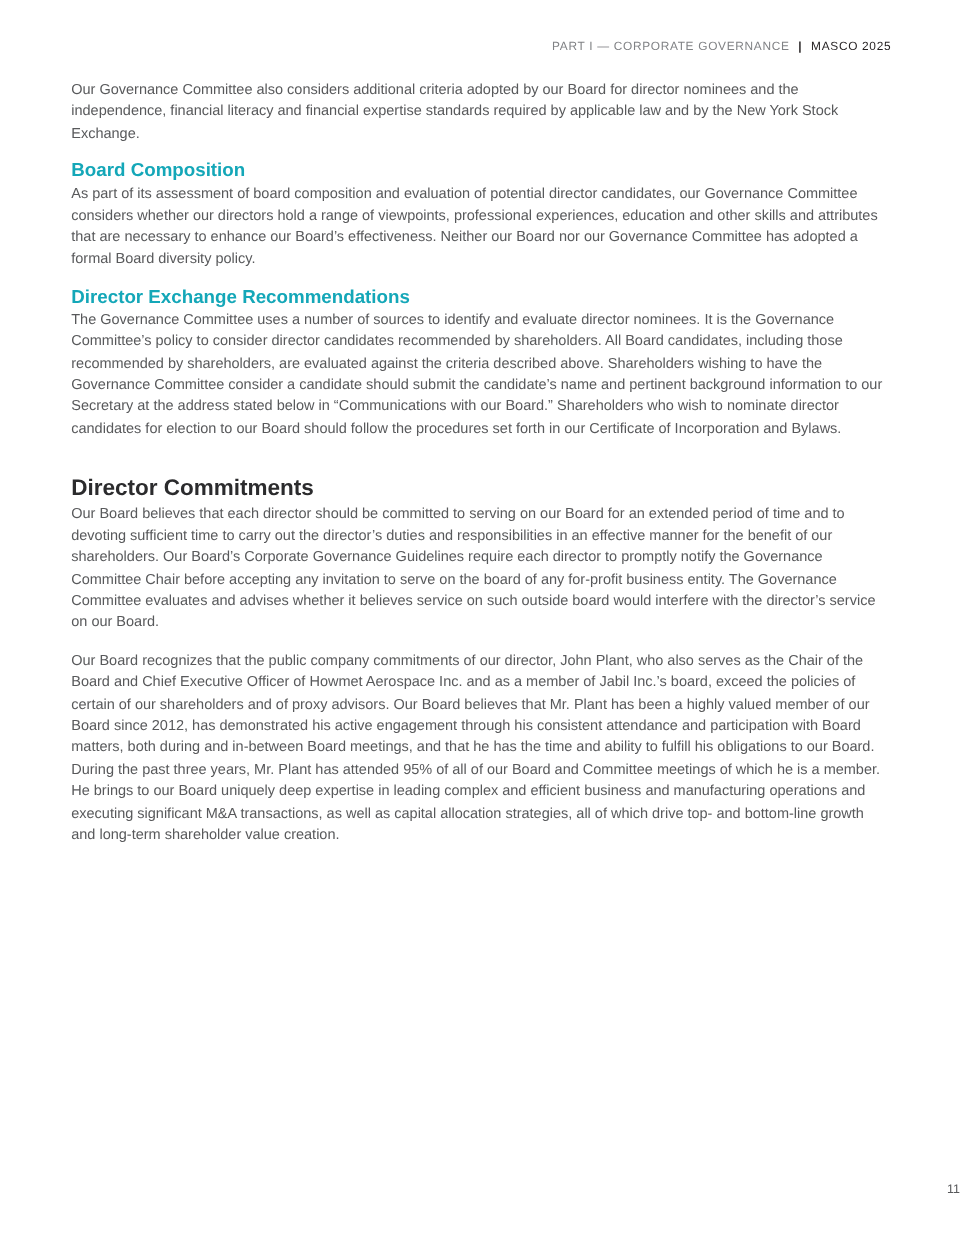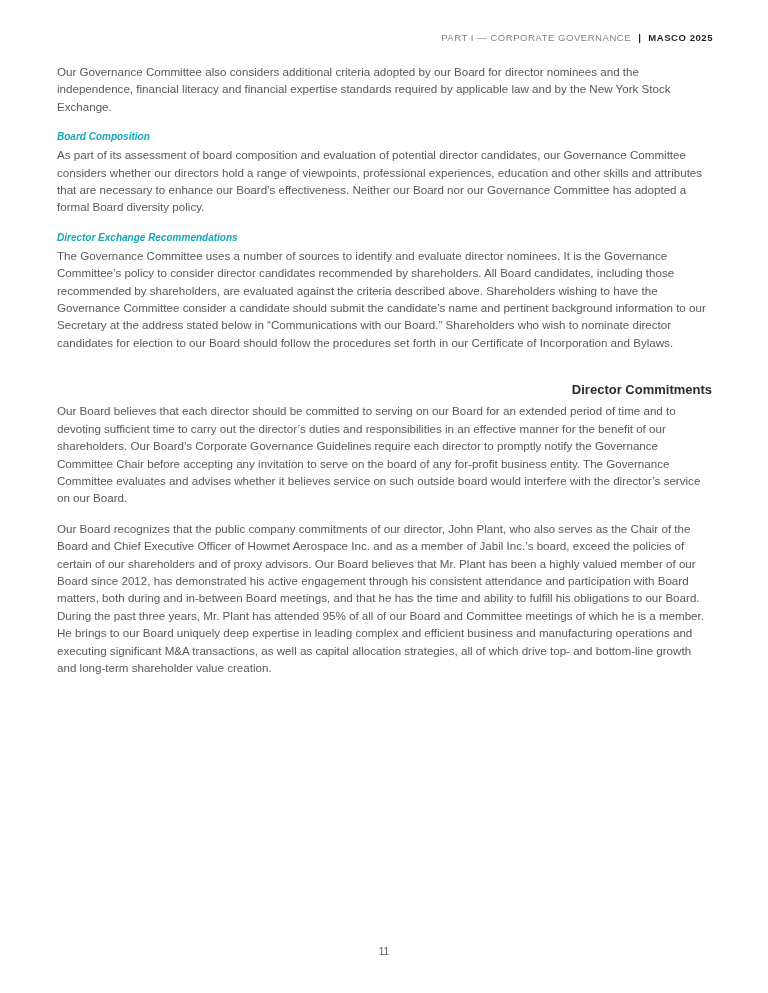--- a/index.html
+++ b/index.html
@@ -22,61 +22,59 @@
     letter-spacing: 0.55px;
     color: var(--header-gray, #808285);
     white-space: nowrap;
   }
   .page-header .separator {
     margin: 0 7px;
     font-weight: 700;
     color: var(--brand-dark, #231f20);
   }
   .page-header .brand {
-    font-weight: 700;
+    font-weight: 400;
     color: var(--brand-dark, #231f20);
     text-align: right;
   }
 
   .content {
     position: absolute;
     top: 62px;
     left: 57px;
     width: 655px;
     font-size: 11.6px;
     line-height: 17.4px;
     color: var(--body-text, #58595b);
     text-align: left;
   }
   .content p {
     margin: 1px 0 13px 0;
   }
   .sub-heading {
-    font-size: 10px;
+    font-size: 15px;
     font-weight: 700;
     color: var(--accent-teal, #14a7b8);
     margin: 13px 0 1px 0;
     line-height: 17px;
-    font-style: italic;
   }
   .major-heading {
-    font-size: 13px;
+    font-size: 18px;
     font-weight: 700;
     color: var(--heading-dark, #2b2b2d);
     margin: 30px 0 3px 0;
     line-height: 18px;
-    text-align: right;
   }
 
   .page-footer {
     position: absolute;
     top: 946px;
     left: 0;
     right: 0;
-    text-align: center;
+    text-align: right;
     font-size: 10px;
     color: var(--body-text, #58595b);
   }
 </style>
 </head>
 <body>
 
 <div class="page">
 
   <header class="page-header">

